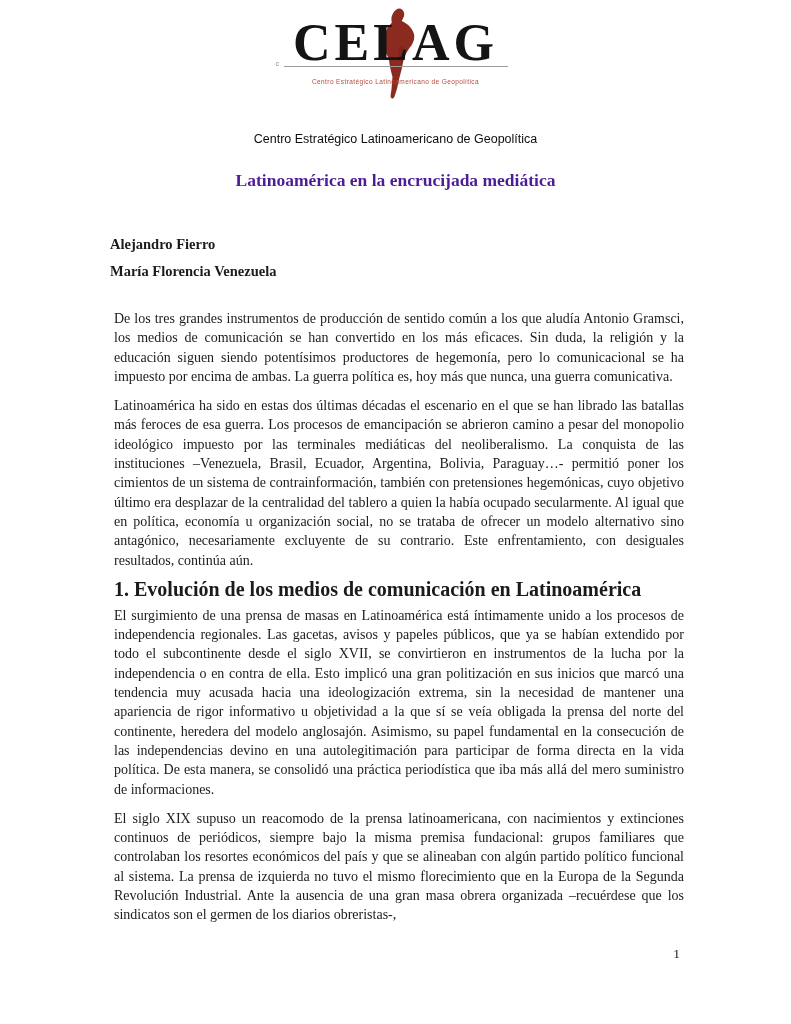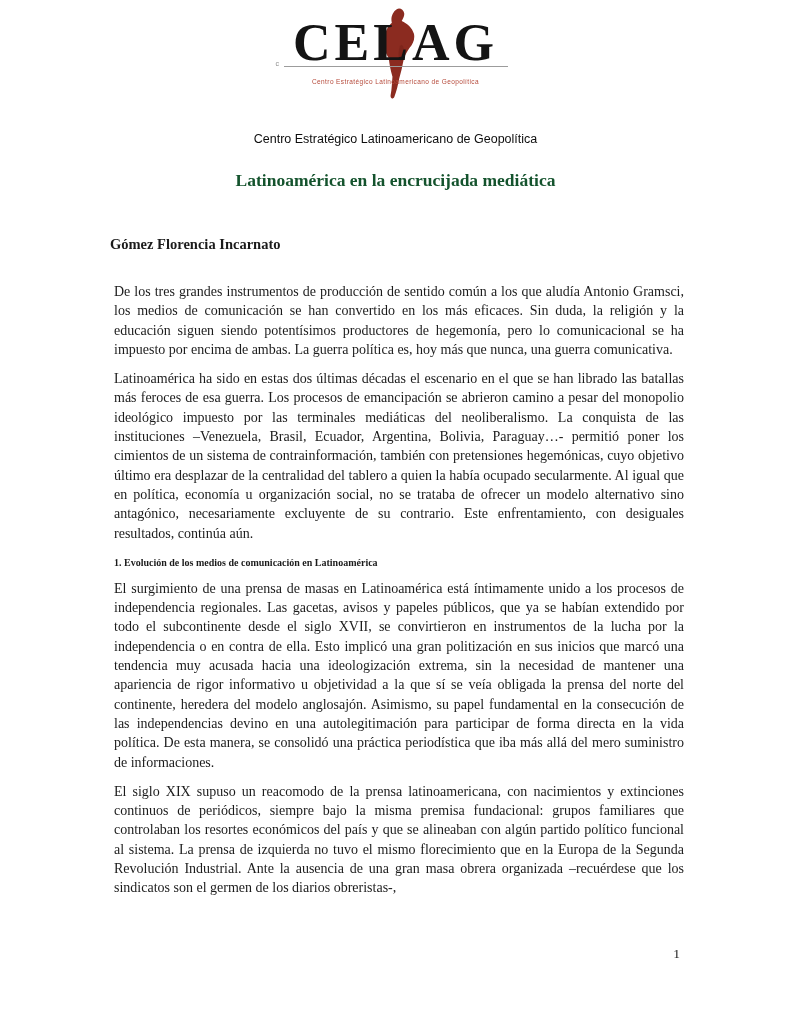--- a/index.html
+++ b/index.html
@@ -81,21 +81,21 @@
     font-family: "Liberation Sans", sans-serif;
     font-size: 12.5px;
     color: #0d0d0d;
   }
   .doc-title {
     margin-top: 24px;
     text-align: center;
     font-family: "Liberation Serif", serif;
     font-weight: bold;
     font-size: 17.5px;
-    color: #14532d;
+    color: #4c1d95;
   }
   
   .authors {
     margin: 44px 107px 0 110px;
   }
   .author-line {
     font-weight: bold;
     font-size: 14.5px;
     line-height: 19px;
     margin-bottom: 8px;
@@ -105,21 +105,21 @@
     margin: 28px 107px 0 114px;
   }
   .body-text p {
     font-size: 14px;
     line-height: 19.3px;
     text-align: justify;
     margin-bottom: 10px;
   }
   .section-heading {
     font-weight: bold;
-    font-size: 10px;
+    font-size: 20px;
     line-height: 19px;
     margin: 5px 0 7px 0;
   }
   
   .page-number {
     position: absolute;
     right: 111px;
     bottom: 62px;
     font-size: 13.5px;
     color: #1b1b1b;
@@ -145,21 +145,22 @@
       <div class="logo-wordmark">CELAG</div>
       <div class="logo-tagline">Centro Estratégico Latinoamericano de Geopolítica</div>
     </div>
   </div>
 
   <div class="org-line">Centro Estratégico Latinoamericano de Geopolítica</div>
 
   <h1 class="doc-title">Latinoamérica en la encrucijada mediática</h1>
 
   <div class="authors">
-    <div class="author-line">Gómez Florencia Incarnato</div>
+    <div class="author-line">Alejandro Fierro</div>
+    <div class="author-line">María Florencia Venezuela</div>
   </div>
 
   <div class="body-text">
     <p>De los tres grandes instrumentos de producción de sentido común a los que aludía Antonio Gramsci, los medios de comunicación se han convertido en los más eficaces. Sin duda, la religión y la educación siguen siendo potentísimos productores de hegemonía, pero lo comunicacional se ha impuesto por encima de ambas. La guerra política es, hoy más que nunca, una guerra comunicativa.</p>
     <p>Latinoamérica ha sido en estas dos últimas décadas el escenario en el que se han librado las batallas más feroces de esa guerra. Los procesos de emancipación se abrieron camino a pesar del monopolio ideológico impuesto por las terminales mediáticas del neoliberalismo. La conquista de las instituciones –Venezuela, Brasil, Ecuador, Argentina, Bolivia, Paraguay…- permitió poner los cimientos de un sistema de contrainformación, también con pretensiones hegemónicas, cuyo objetivo último era desplazar de la centralidad del tablero a quien la había ocupado secularmente. Al igual que en política, economía u organización social, no se trataba de ofrecer un modelo alternativo sino antagónico, necesariamente excluyente de su contrario. Este enfrentamiento, con desiguales resultados, continúa aún.</p>
     <div class="section-heading">1. Evolución de los medios de comunicación en Latinoamérica</div>
     <p>El surgimiento de una prensa de masas en Latinoamérica está íntimamente unido a los procesos de independencia regionales. Las gacetas, avisos y papeles públicos, que ya se habían extendido por todo el subcontinente desde el siglo XVII, se convirtieron en instrumentos de la lucha por la independencia o en contra de ella. Esto implicó una gran politización en sus inicios que marcó una tendencia muy acusada hacia una ideologización extrema, sin la necesidad de mantener una apariencia de rigor informativo u objetividad a la que sí se veía obligada la prensa del norte del continente, heredera del modelo anglosajón. Asimismo, su papel fundamental en la consecución de las independencias devino en una autolegitimación para participar de forma directa en la vida política. De esta manera, se consolidó una práctica periodística que iba más allá del mero suministro de informaciones.</p>
     <p>El siglo XIX supuso un reacomodo de la prensa latinoamericana, con nacimientos y extinciones continuos de periódicos, siempre bajo la misma premisa fundacional: grupos familiares que controlaban los resortes económicos del país y que se alineaban con algún partido político funcional al sistema. La prensa de izquierda no tuvo el mismo florecimiento que en la Europa de la Segunda Revolución Industrial. Ante la ausencia de una gran masa obrera organizada –recuérdese que los sindicatos son el germen de los diarios obreristas-,</p>
   </div>
 

